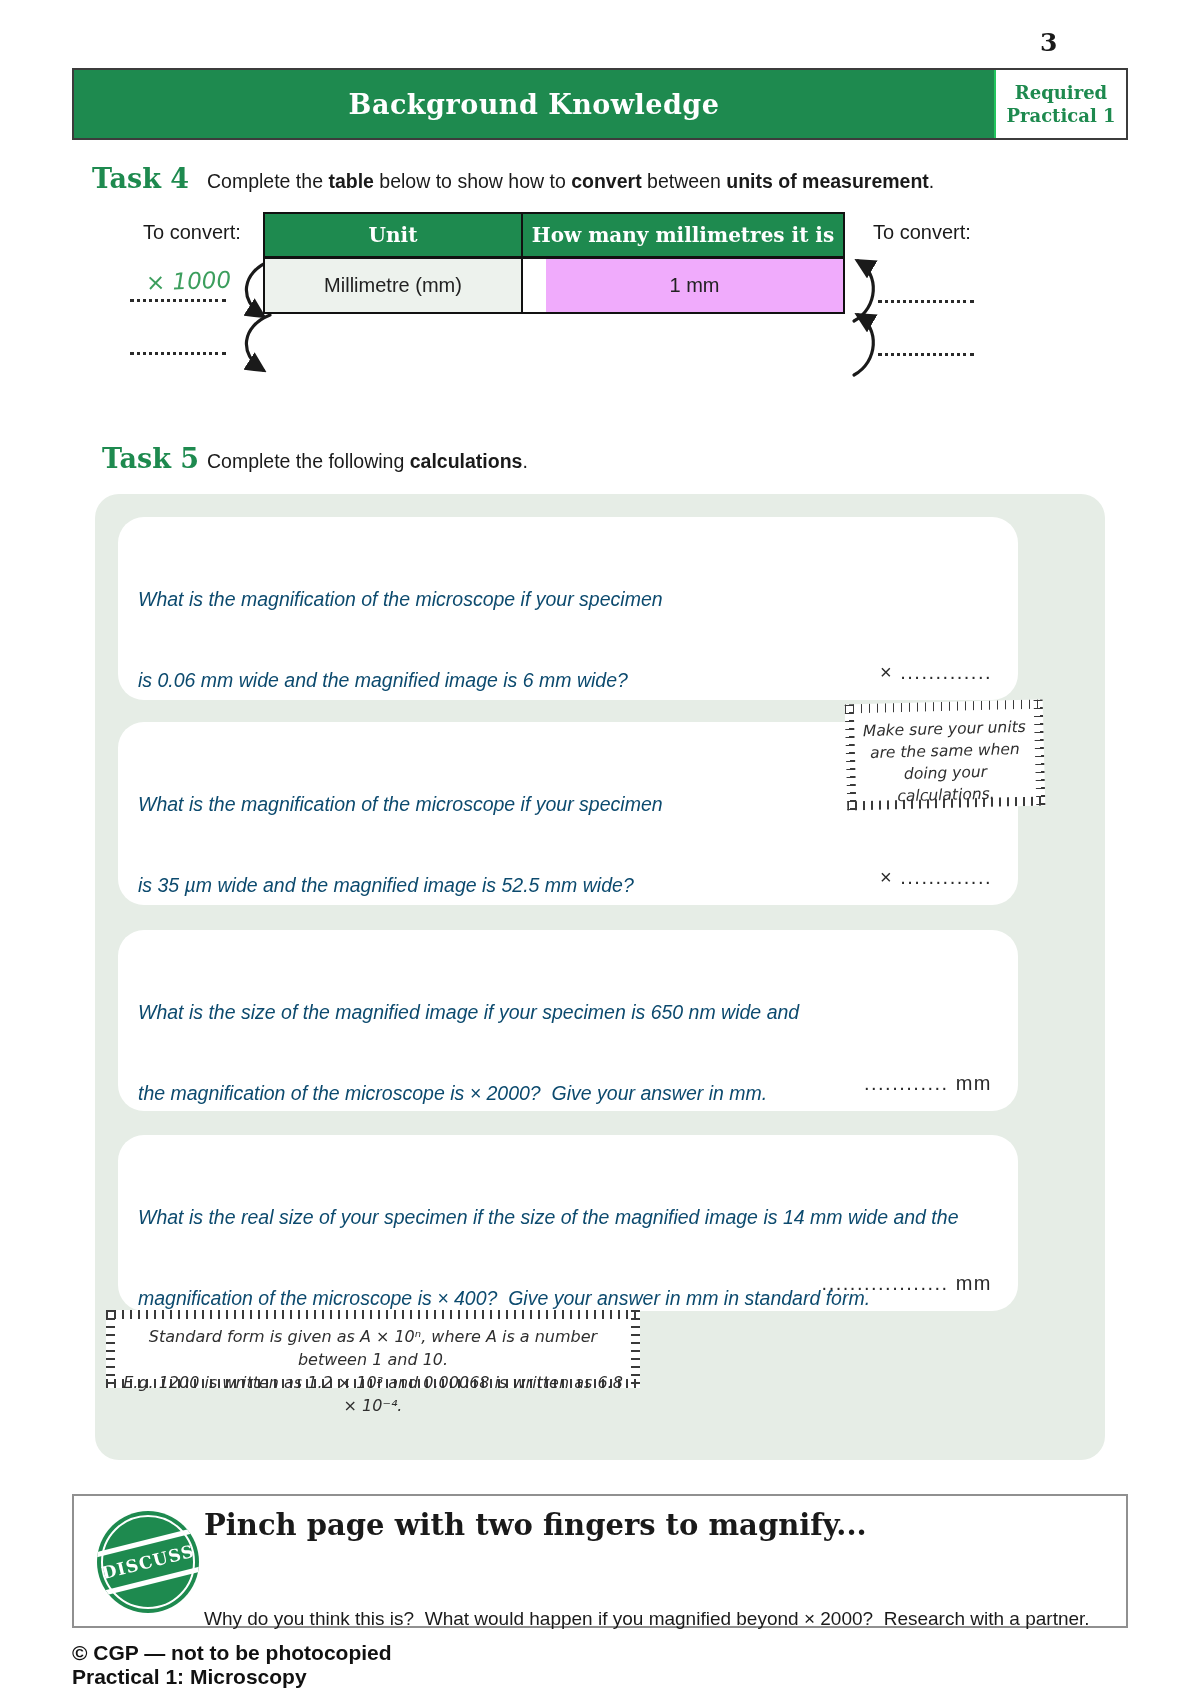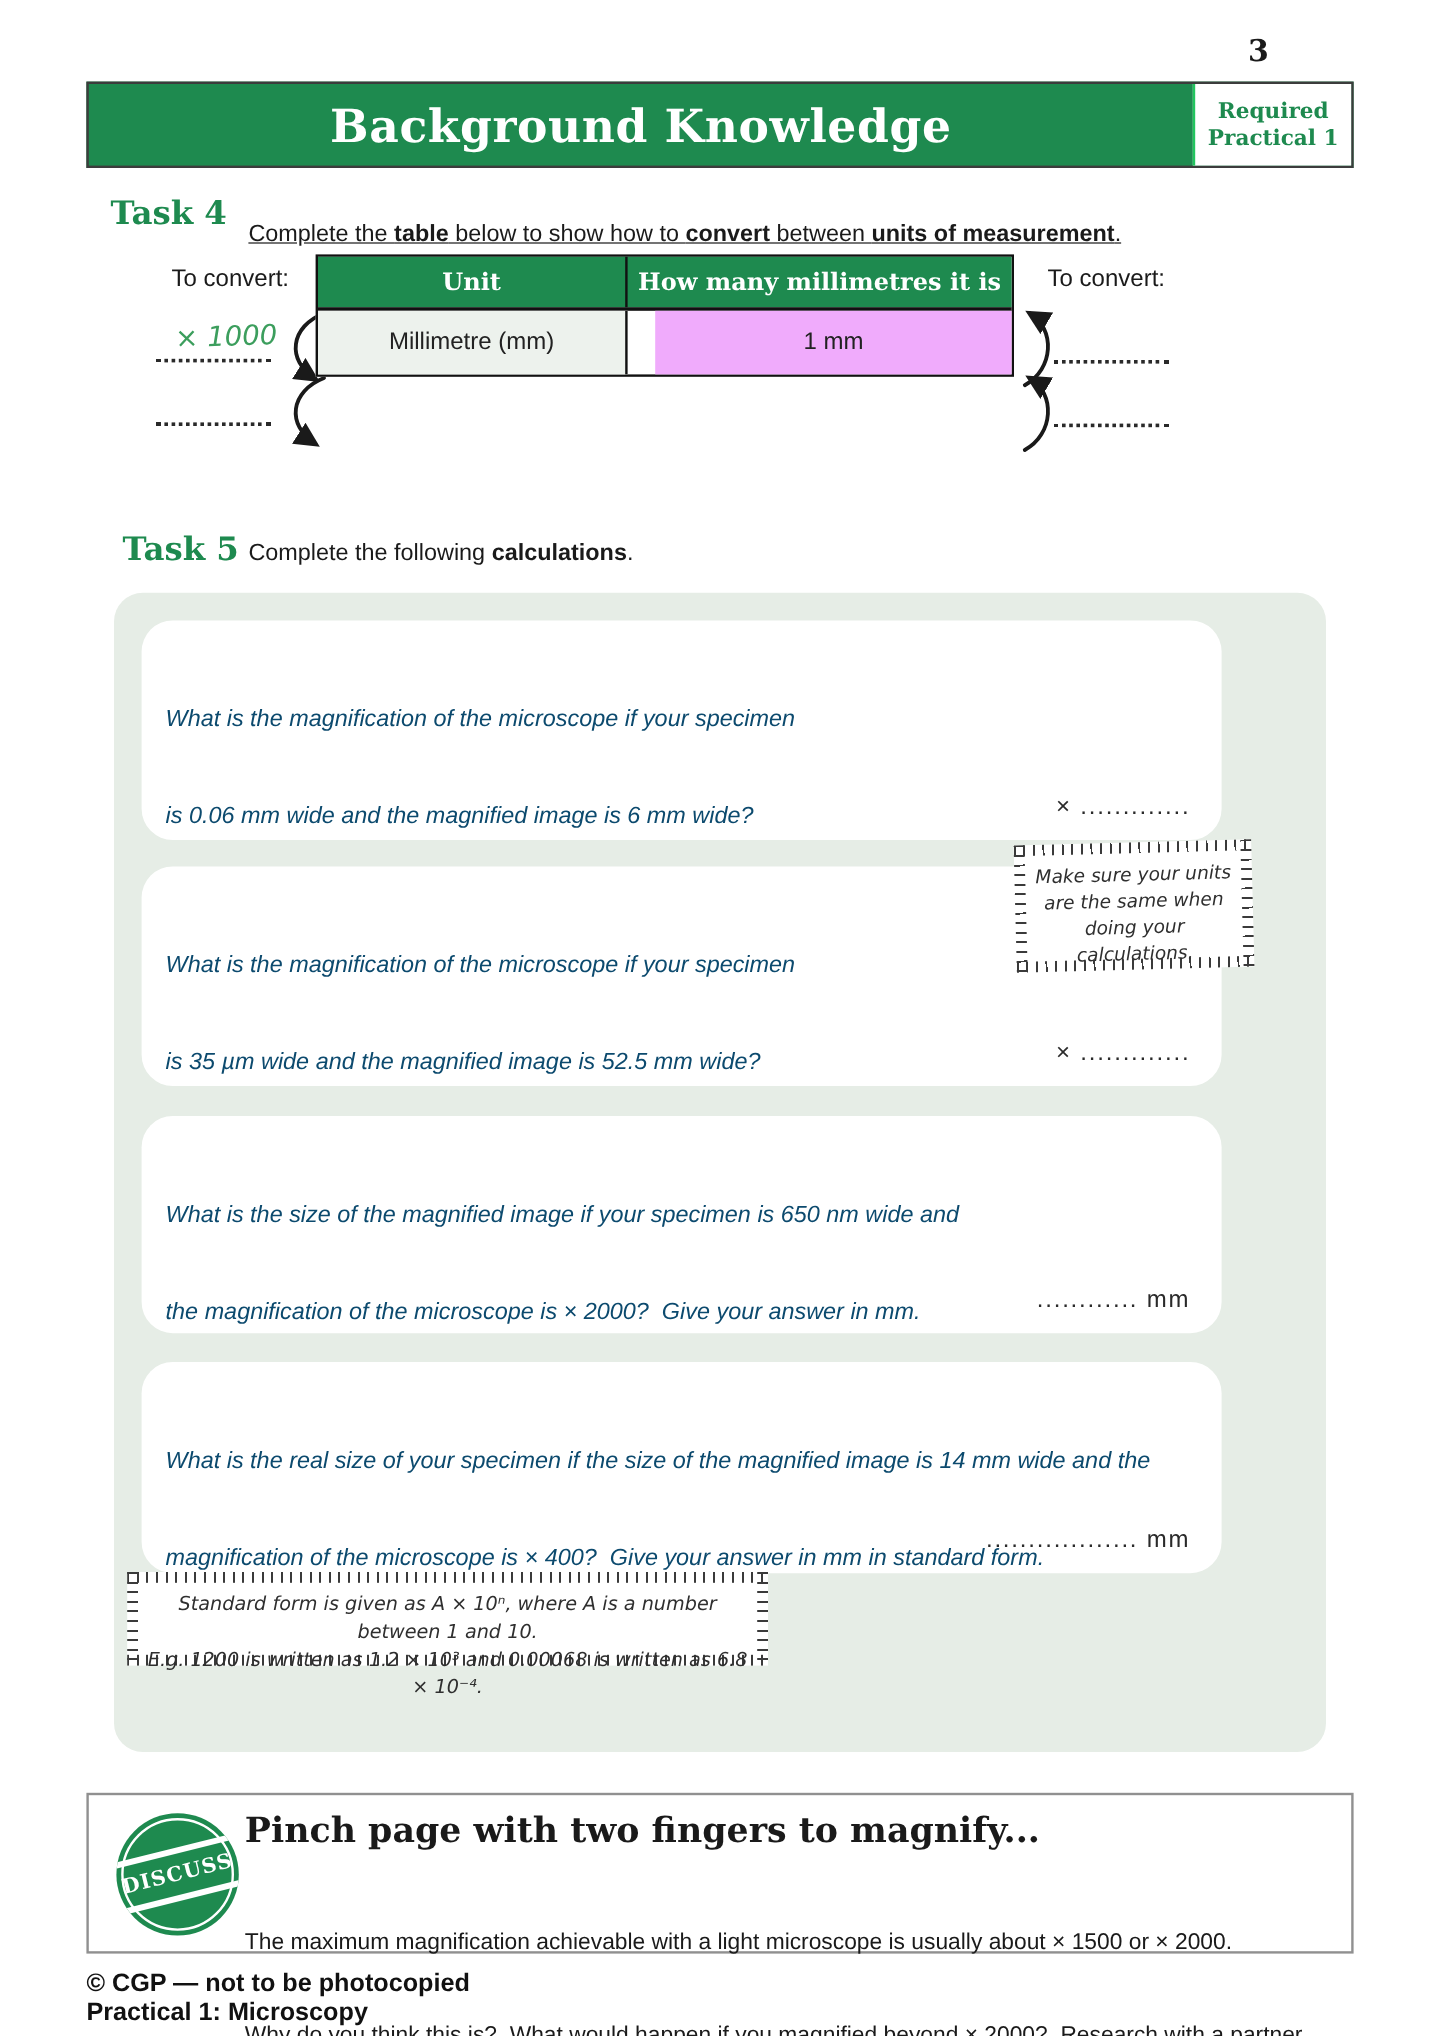--- a/index.html
+++ b/index.html
@@ -9,21 +9,21 @@
     overflow:hidden; margin:0 auto;
   }
   
   .pagenum { position:absolute; top:28px; left:1040px; font-family:"DejaVu Serif", serif;
              font-size:25px; font-weight:bold; color:#1a1a1a; }
   
   .header { position:absolute; left:72px; top:68px; width:1056px; height:72px;
             display:flex; border:2px solid #3c3c3c; background:#1E8A4F; }
   .header-title { flex:1; display:flex; align-items:center; justify-content:center;
                   color:#ffffff; font-family:"DejaVu Serif", serif; font-weight:bold;
-                  font-size:38px; letter-spacing:0.5px; }
+                  font-size:27px; letter-spacing:0.5px; }
   .header-badge { width:132px; background:#ffffff; border-left:2px solid #22c55e;
                   display:flex; flex-direction:column; align-items:center; justify-content:center;
                   color:#1E8A4F; font-family:"DejaVu Serif", serif; font-weight:bold;
                   font-size:18px; line-height:23px; }
   
   .task-label { position:absolute; font-family:"DejaVu Serif", serif; font-weight:bold;
                 font-size:27px; color:#1E8A4F; }
   .task-instr { position:absolute; font-size:19.5px; color:#1a1a1a; }
   .task-instr b { font-weight:bold; }
   
@@ -110,21 +110,21 @@
 
   <div class="header">
     <div class="header-title">Background Knowledge</div>
     <div class="header-badge">
       <span>Required</span>
       <span>Practical 1</span>
     </div>
   </div>
 
   <div class="task-label" style="left:92px; top:163px;">Task 4</div>
-  <div class="task-instr" style="left:207px; top:184px;text-decoration:underline;"><span>Complete the </span><b>table</b><span> below to show how to </span><b>convert</b><span> between </span><b>units of measurement</b><span>.</span></div>
+  <div class="task-instr" style="left:207px; top:170px;"><span>Complete the </span><b>table</b><span> below to show how to </span><b>convert</b><span> between </span><b>units of measurement</b><span>.</span></div>
 
   <div class="convert-label" style="left:143px; top:221px;">To convert:</div>
   <div class="convert-label" style="left:873px; top:221px;">To convert:</div>
 
   <div class="hand-factor" style="left:146px; top:268px;">× 1000</div>
   <div class="dotline" style="left:130px; top:299px; width:96px;"></div>
   <div class="dotline" style="left:130px; top:352px; width:96px;"></div>
   <div class="dotline" style="left:878px; top:300px; width:96px;"></div>
   <div class="dotline" style="left:878px; top:353px; width:96px;"></div>
 
@@ -206,21 +206,20 @@
         <div class="stamp-ring"></div>
         <div class="stamp-rot">
           <div class="stamp-stripe"></div>
           <div class="stamp-text">DISCUSS</div>
           <div class="stamp-stripe"></div>
         </div>
       </div>
     </div>
     <div class="discuss-heading">Pinch page with two fingers to magnify...</div>
     <div class="discuss-body">
-      <div>The maximum magnification achievable with a light microscope is usually about × 1500 or × 2000.</div>
       <div>Why do you think this is?  What would happen if you magnified beyond × 2000?  Research with a partner.</div>
     </div>
   </div>
 
   <div class="footer">
     <span>© CGP — not to be photocopied</span>
     <span>Practical 1: Microscopy</span>
   </div>
 
 </div>

